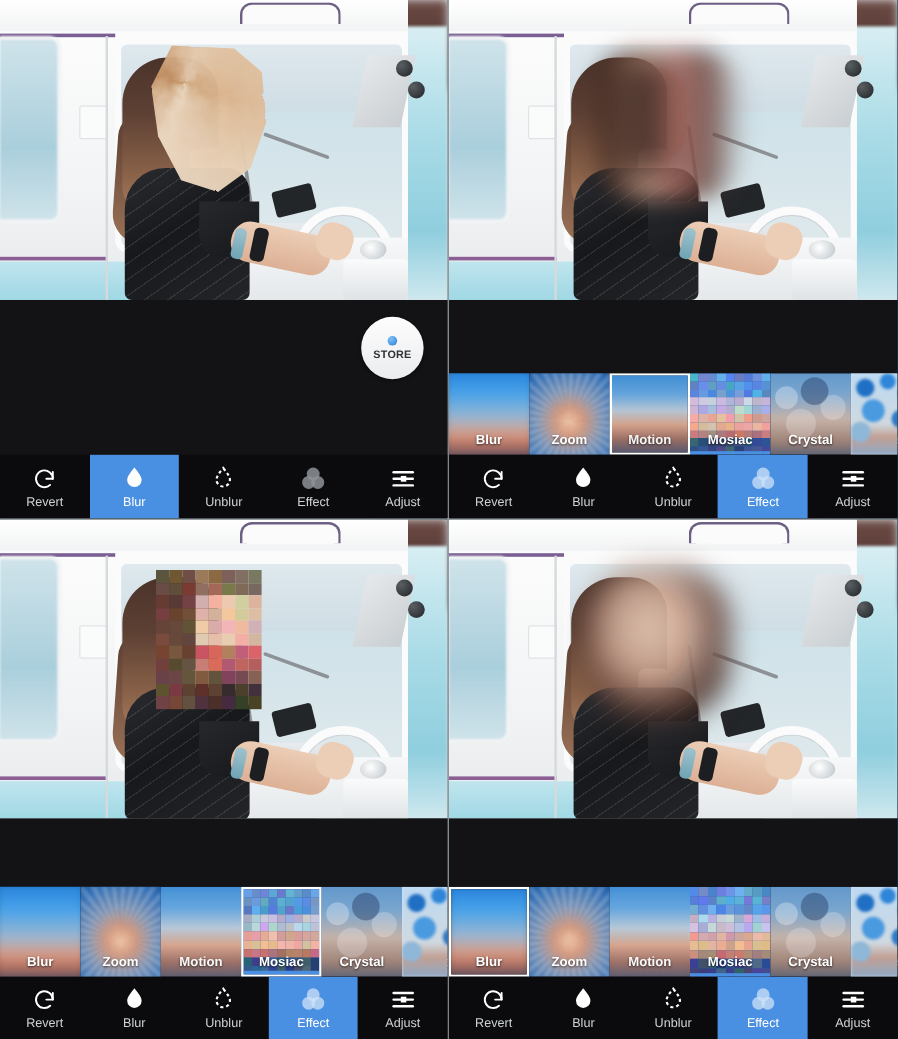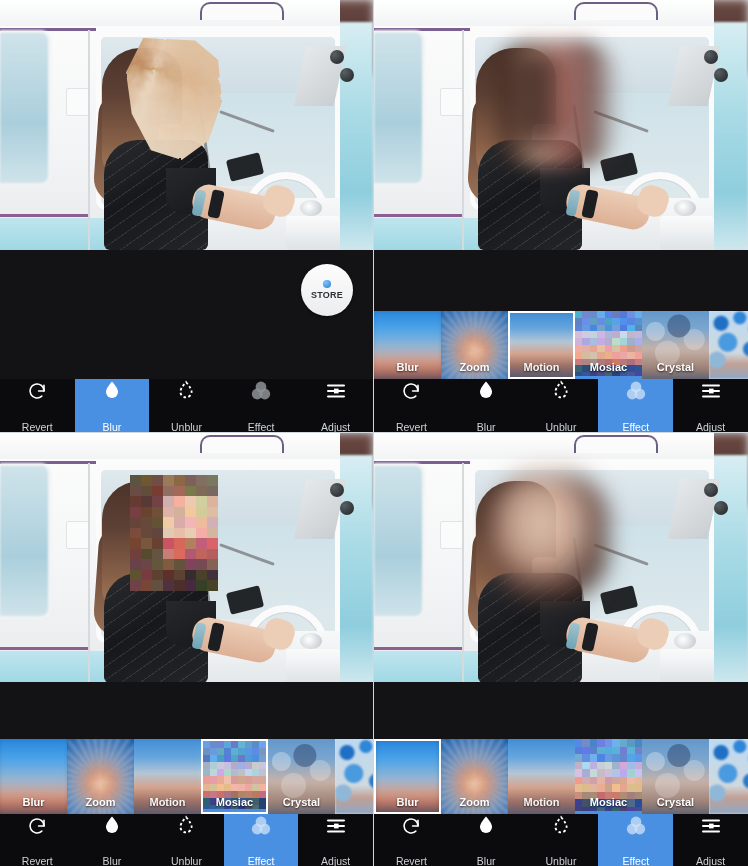--- a/index.html
+++ b/index.html
@@ -347,21 +347,21 @@
     filter:blur(1.2px);}
 
   
   .toolbar{
     position:absolute;left:0;right:0;bottom:0;height:53px;
     display:flex;background:#0b0b0d;
   }
   .panel.row2 .toolbar{height:52px;}
   .tool{
     flex:1;position:relative;display:flex;flex-direction:column;
-    align-items:center;justify-content:space-between;gap:3px;cursor:pointer;
+    align-items:center;justify-content:center;gap:3px;cursor:pointer;
     color:#e8eaec;
   }
   .tool.active{background:#4a90e2;}
   .tool.active .tl{color:#ffffff;}
   .tl{font-size:10.5px;color:#cfd3d6;line-height:1;}
   .ico{width:24px;height:24px;display:block;}
 
   .ico svg{display:block;width:24px;height:24px;}
 </style>
 </head>

